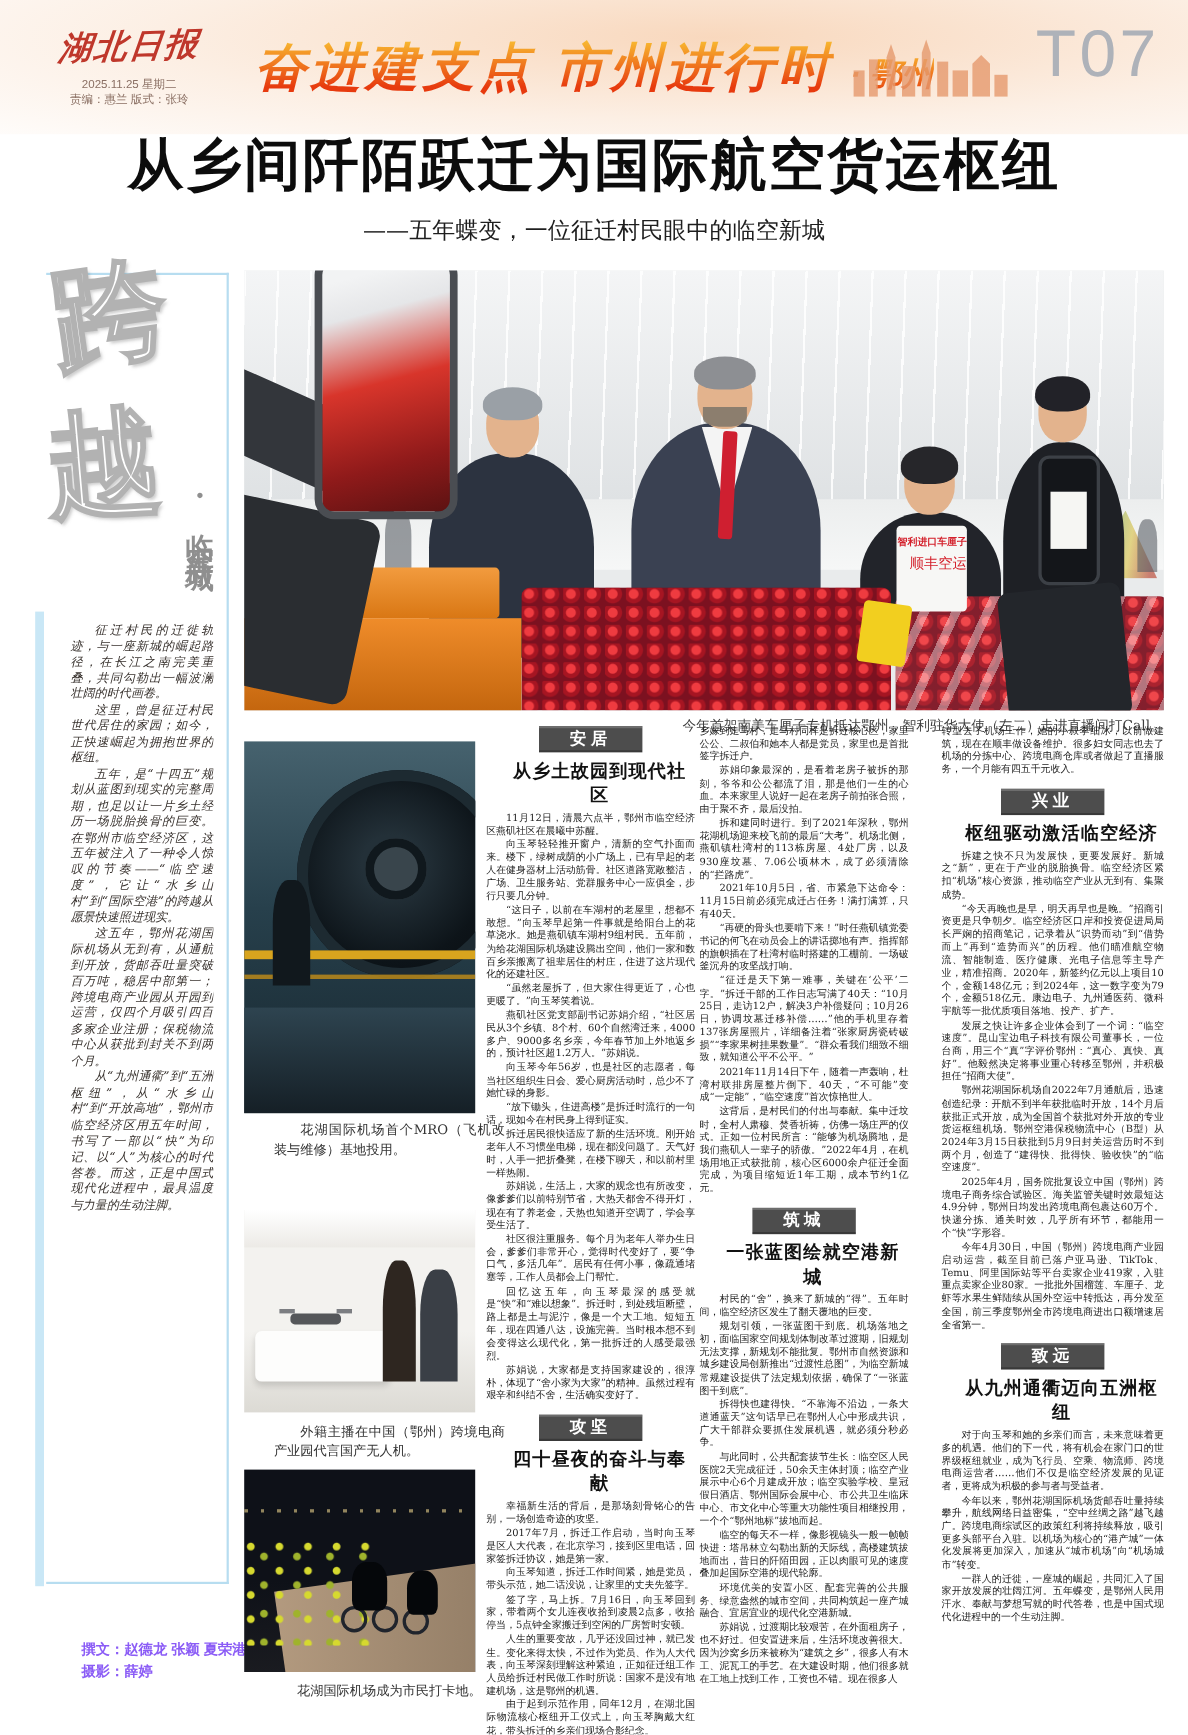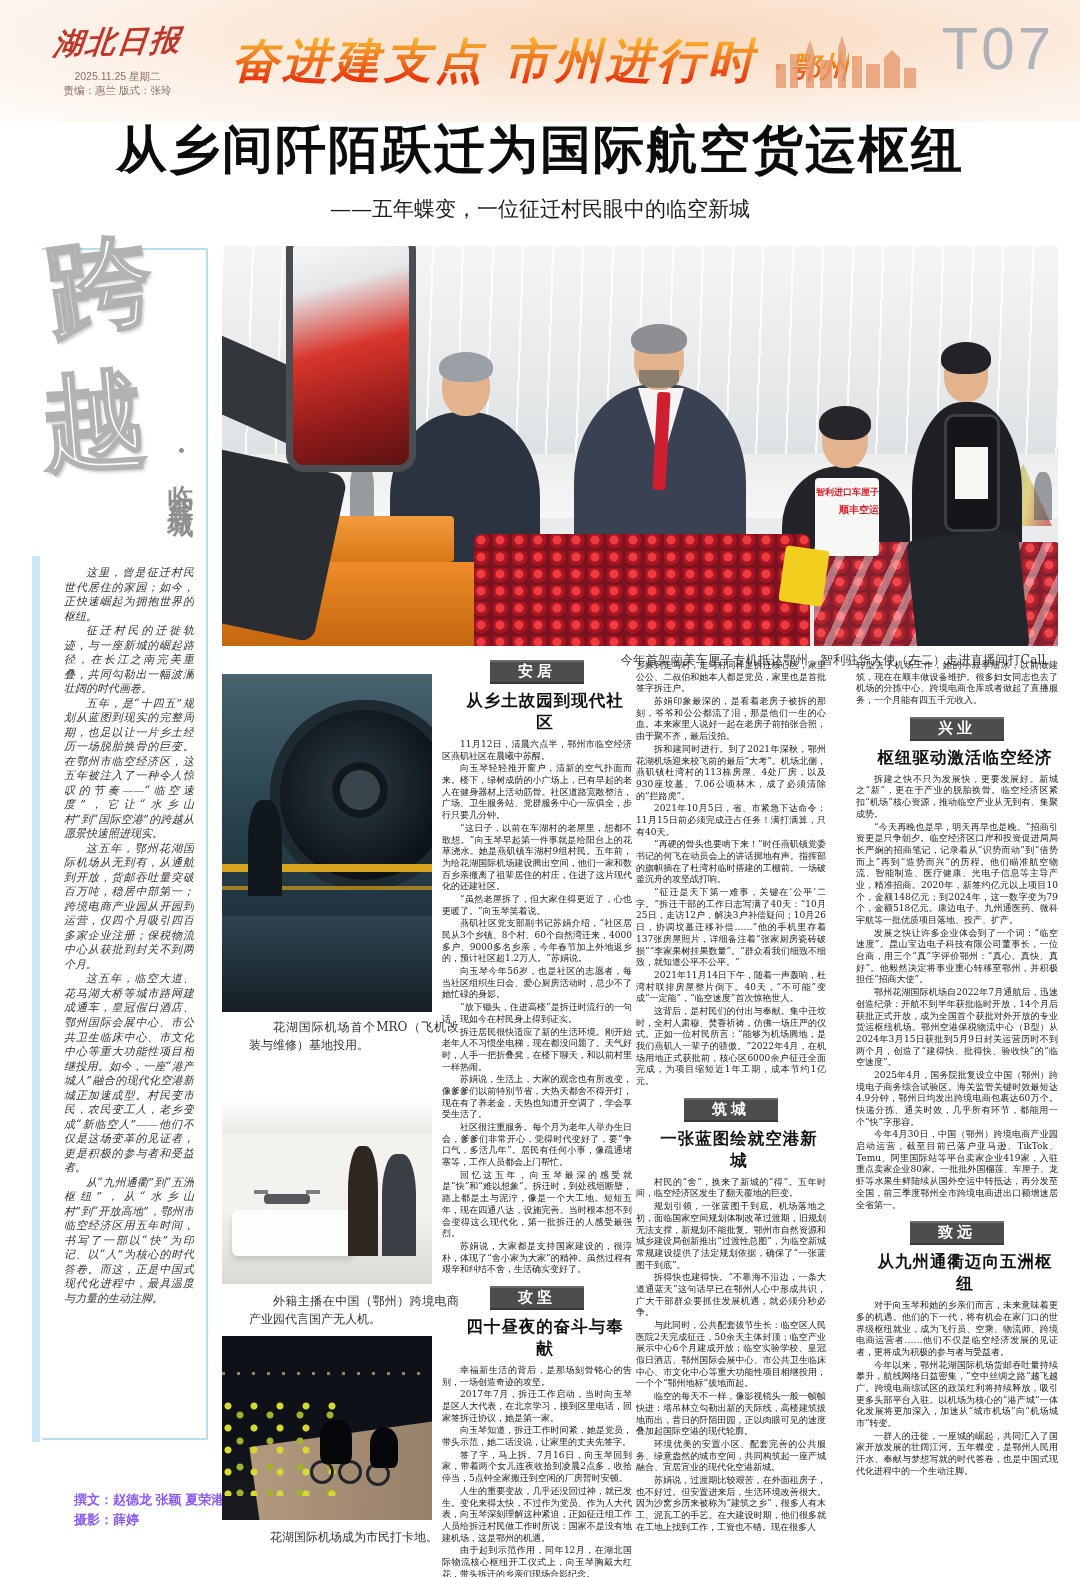--- a/index.html
+++ b/index.html
@@ -63,21 +63,21 @@
   .p1 { left:168px; top:112px; width:150px; height:240px; } .p1 .torso { background:#2c3340; } .p1 .head { left:52px; }
   .p2 { left:352px; top:84px; width:172px; height:268px; } .p2 .torso { background:#3a4152; }
   .p2 .head { left:60px; width:50px; height:60px; } .p2 .hair { background:#8d8f93; }
   .beard { position:absolute; top:40px; left:5px; right:5px; height:18px; background:#7c7468; border-radius:0 0 45% 45%; opacity:.85; }
   .shirt { position:absolute; top:58px; left:64px; width:46px; height:78px; background:#f4f4f4; clip-path:polygon(0 0,100% 0,50% 100%); }
   .tie { position:absolute; top:62px; left:81px; width:13px; height:98px; background:#cf1f30; transform:rotate(3deg); border-radius:3px; }
   .p3 { left:560px; top:166px; width:128px; height:186px; } .p3 .torso { background:#22242a; }
   .p3 .head { left:40px; width:46px; height:56px; } .p3 .hair { background:#26262a; height:34px; }
   .sign { position:absolute; top:66px; left:33px; width:64px; height:78px; background:#f7f7f5; border-radius:4px; padding-top:8px; text-align:right; z-index:2; }
   .sign-l1 { font-size:9px; color:#d4212c; font-weight:bold; }
-  .sign-l2 { font-size:10px; color:#d4212c; font-weight:bold; margin-top:4px; }
+  .sign-l2 { font-size:13px; color:#d4212c; font-weight:normal; margin-top:4px; }
   .p4 { left:690px; top:102px; width:110px; height:250px; } .p4 .torso { background:#1e2025; }
   .p4 .head { left:32px; width:44px; height:54px; } .p4 .hair { background:#222228; height:32px; }
   .cherry { position:absolute; bottom:0; border-radius:8px 8px 0 0; background-color:#7c1120;
     background-image:radial-gradient(circle at 7px 6px, #ef3b40 0 4px, #a61522 5px 8px, rgba(0,0,0,0) 9px);
     background-size:19px 17px; }
   .cherry-a { left:252px; width:336px; height:112px; }
   .cherry-b { left:592px; width:248px; height:104px; }
   .cherry-b::after { content:""; position:absolute; inset:0;
     background:repeating-linear-gradient(115deg, rgba(255,255,255,.42) 0 8px, rgba(255,255,255,.06) 8px 26px); border-radius:8px 8px 0 0; }
   .price-tag { position:absolute; left:560px; bottom:42px; width:44px; height:56px; background:#f2cf1f; border-radius:4px; transform:rotate(8deg); z-index:3; }
@@ -176,25 +176,24 @@
   <div class="page-no">T07</div>
 
   <h1 class="headline">从乡间阡陌跃迁为国际航空货运枢纽</h1>
   <div class="deck">——五年蝶变，一位征迁村民眼中的临空新城</div>
 
   <div class="rail">
     <div class="rail-title-ch rail-ch1">跨</div>
     <div class="rail-title-ch rail-ch2">越</div>
     <div class="rail-vert">·临空新城</div>
     <div class="rail-text">
+        <p class="rail-para">征迁村民的迁徙轨迹，与一座新城的崛起路径，在长江之南完美重叠，共同勾勒出一幅波澜壮阔的时代画卷。</p>
         <p class="rail-para">这里，曾是征迁村民世代居住的家园；如今，正快速崛起为拥抱世界的枢纽。</p>
-        <p class="rail-para">征迁村民的迁徙轨迹，与一座新城的崛起路径，在长江之南完美重叠，共同勾勒出一幅波澜壮阔的时代画卷。</p>
         <p class="rail-para">五年，是“十四五”规划从蓝图到现实的完整周期，也足以让一片乡土经历一场脱胎换骨的巨变。在鄂州市临空经济区，这五年被注入了一种令人惊叹的节奏——“临空速度”，它让“水乡山村”到“国际空港”的跨越从愿景快速照进现实。</p>
         <p class="rail-para">这五年，鄂州花湖国际机场从无到有，从通航到开放，货邮吞吐量突破百万吨，稳居中部第一；跨境电商产业园从开园到运营，仅四个月吸引四百多家企业注册；保税物流中心从获批到封关不到两个月。</p>
-        <p class="rail-para">这五年，临空大道、花马湖大桥等城市路网建成通车，皇冠假日酒店、鄂州国际会展中心、市公共卫生临床中心、市文化中心等重大功能性项目相继投用。如今，一座“港产城人”融合的现代化空港新城正加速成型。村民变市民，农民变工人，老乡变成“新临空人”——他们不仅是这场变革的见证者，更是积极的参与者和受益者。</p>
         <p class="rail-para">从“九州通衢”到“五洲枢纽”，从“水乡山村”到“开放高地”，鄂州市临空经济区用五年时间，书写了一部以“快”为印记、以“人”为核心的时代答卷。而这，正是中国式现代化进程中，最具温度与力量的生动注脚。</p>
       </div>
   </div>
   <div class="credits">
     <div>撰文：赵德龙 张颖 夏荣港</div>
     <div>摄影：薛婷</div>
   </div>
 
   <div class="main-photo">
     <div class="mp-ceiling"></div>

